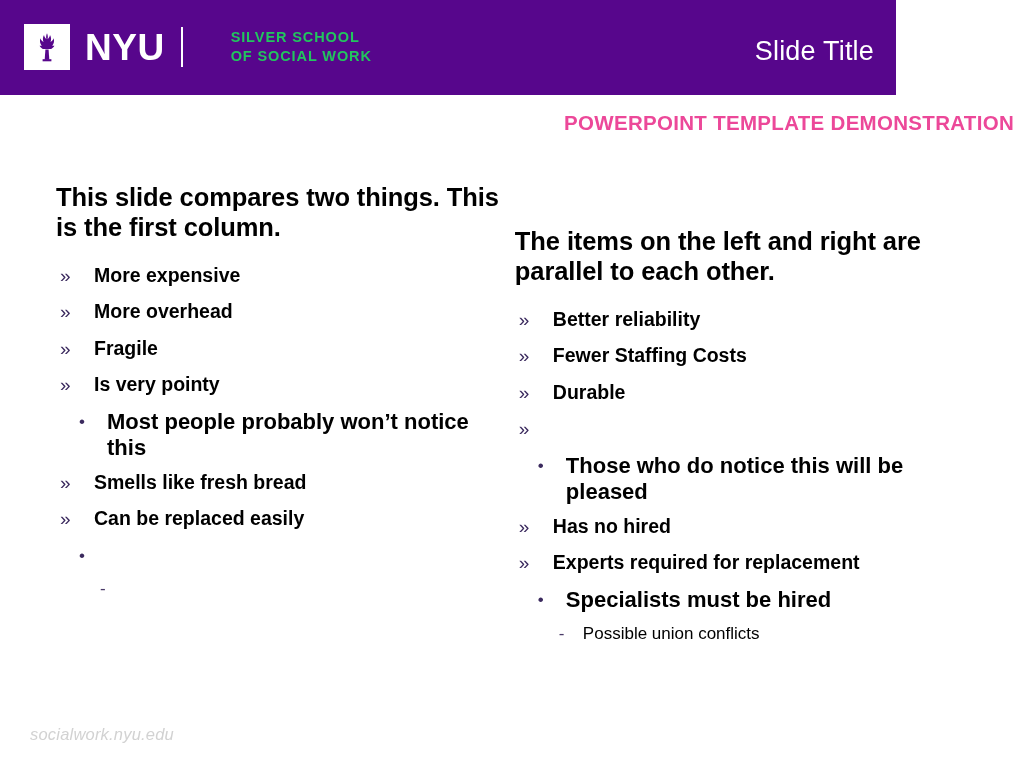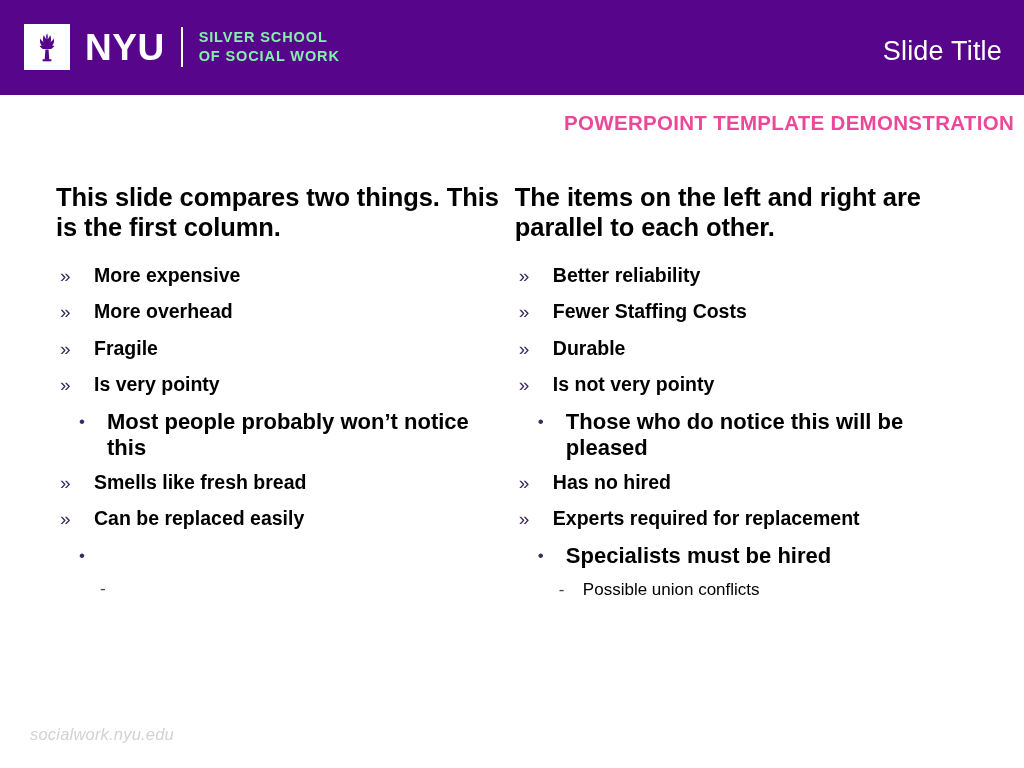--- a/index.html
+++ b/index.html
@@ -13,21 +13,21 @@
     font-family: "Liberation Sans", sans-serif;
     overflow: hidden;
     position: relative;
   }
 
   
   .header-bar {
     position: absolute;
     left: 0;
     top: 0;
-    width: 1024px;
+    width: 896px;
     height: 95px;
     background: #57068c;
   }
   .logo-lockup {
     position: absolute;
     left: 24px;
     top: 24px;
     display: flex;
     align-items: center;
     height: 46px;
@@ -53,27 +53,28 @@
   }
   .logo-divider {
     width: 2px;
     height: 40px;
     background: #ffffff;
     margin-left: 16px;
     margin-right: 16px;
     flex: none;
   }
   .school-name {
-    color: #86efac;
+    color: #22c55e;
     font-size: 14.5px;
     font-weight: bold;
     letter-spacing: 0.9px;
     line-height: 1.28;
     text-transform: uppercase;
     font-family: "Liberation Sans", sans-serif;
+    margin-left: 32px;
   }
   .slide-title {
     position: absolute;
     right: 22px;
     top: 38px;
     color: #ffffff;
     font-size: 27px;
     font-weight: normal;
     line-height: 1;
     letter-spacing: 0.2px;
@@ -97,21 +98,21 @@
     position: absolute;
     left: 0;
     top: 182px;
     width: 1003px;
     display: flex;
   }
   .column {
     box-sizing: border-box;
   }
   .column.left  { width: 525px; padding-left: 56px; padding-right: 12px; }
-  .column.right { width: 499px; padding-left: 0px;  padding-right: 10px; }
+  .column.right { width: 499px; padding-left: 0px;  padding-right: 10px; margin-top: 44px; }
 
   .col-heading {
     font-size: 25.5px;
     font-weight: bold;
     color: #000000;
     line-height: 1.19;
     margin: 0 0 20px 0;
     letter-spacing: -0.1px;
   }
 
@@ -281,21 +282,20 @@
       <li class="lvl1">
         <span class="marker">»</span>
         <span class="btext">Fewer Staffing Costs</span>
       </li>
       <li class="lvl1">
         <span class="marker">»</span>
         <span class="btext">Durable</span>
       </li>
       <li class="lvl1">
         <span class="marker">»</span>
-        <span class="btext">Is not very pointy</span>
       </li>
       <li class="lvl2">
         <span class="marker">•</span>
         <span class="btext">Those who do notice this will be pleased</span>
       </li>
       <li class="lvl1">
         <span class="marker">»</span>
         <span class="btext">Has no hired</span>
       </li>
       <li class="lvl1">

